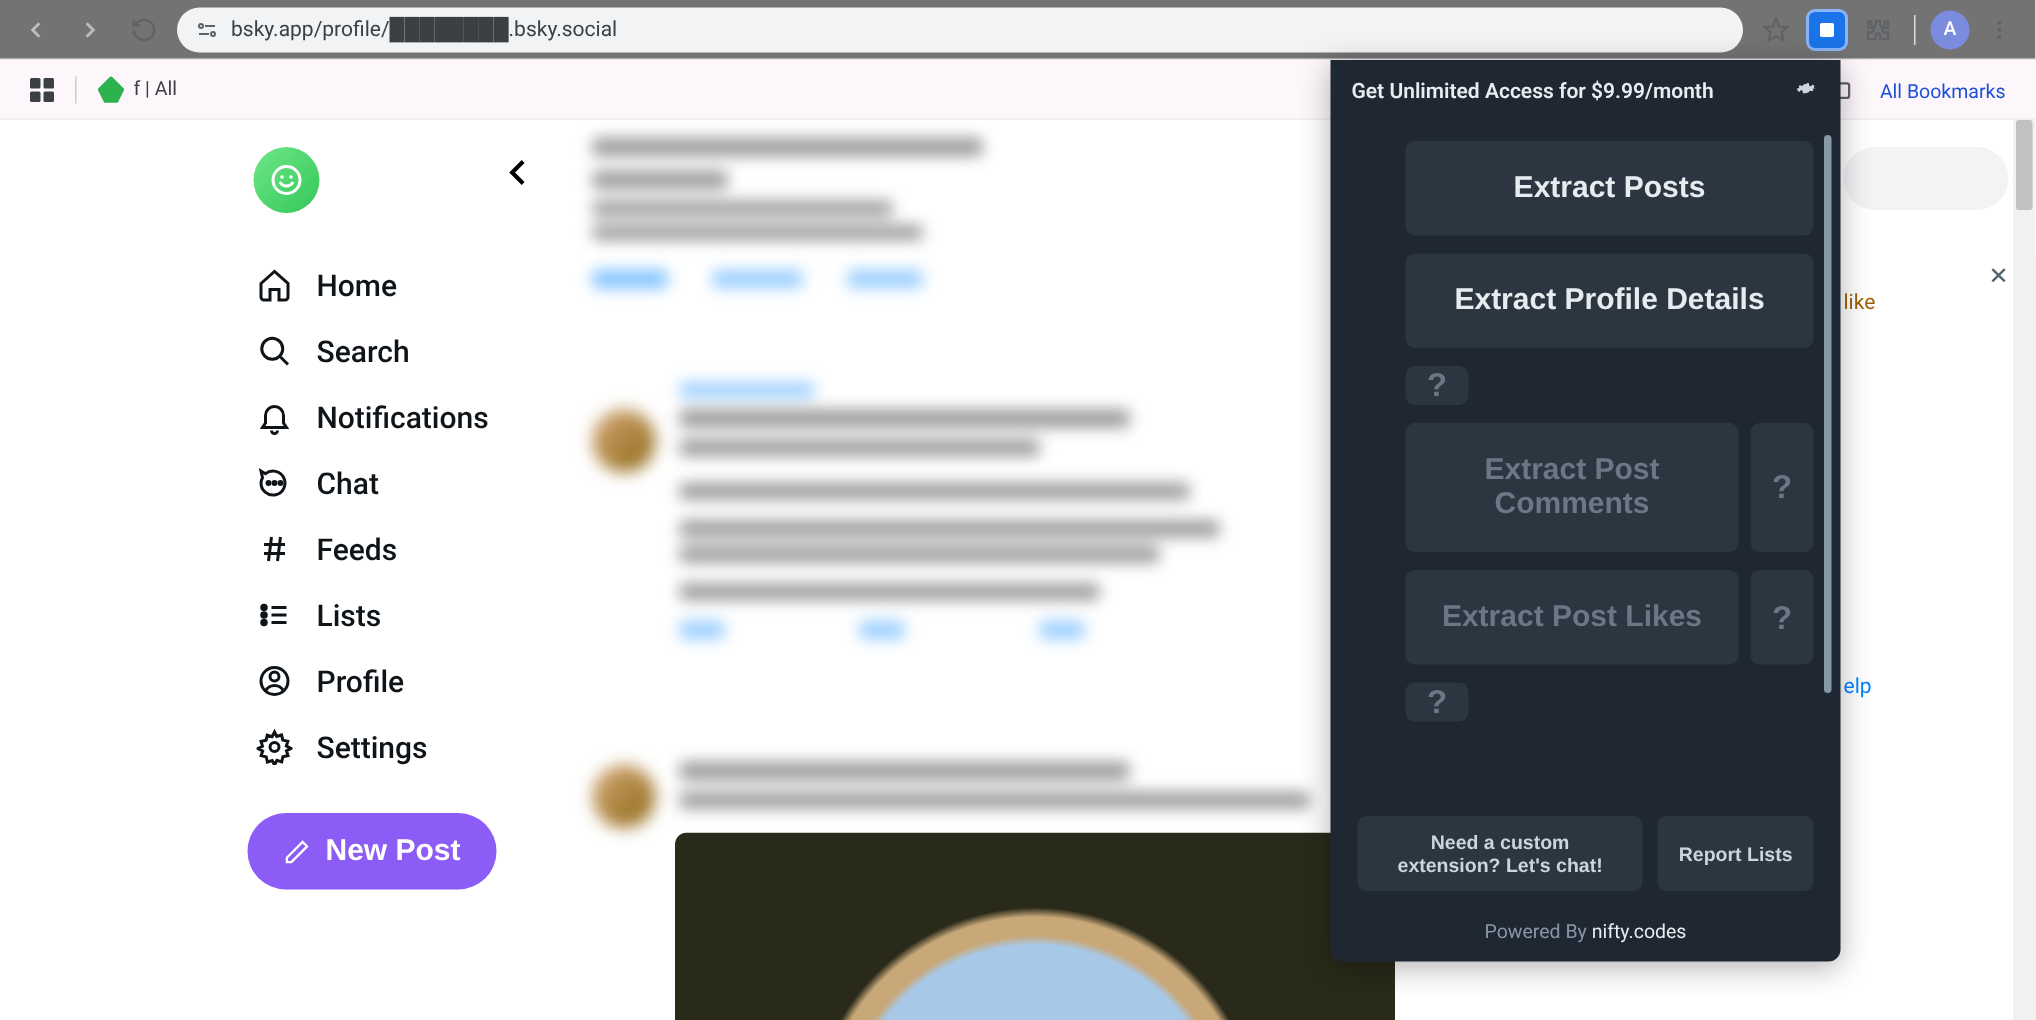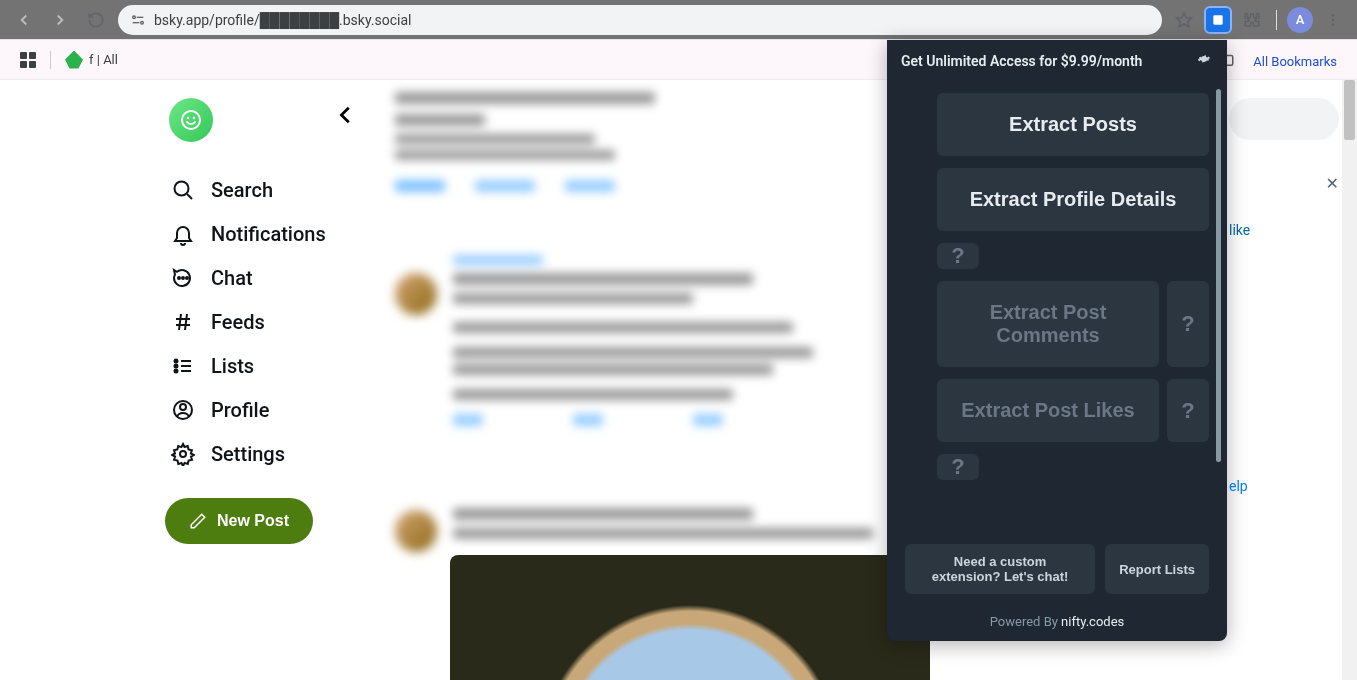--- a/index.html
+++ b/index.html
@@ -28,37 +28,37 @@
   
   
   .page { position: relative; height: 600px; background: #fff; }
   
   
   .bsky-nav { position: absolute; left: 165px; top: 18px; width: 200px; }
   .bsky-logo { width: 44px; height: 44px; border-radius: 50%; background: linear-gradient(135deg, #6ee787, #34c759); display: flex; align-items: center; justify-content: center; margin-bottom: 26px; margin-left: 4px; }
   .bsky-logo svg { fill: #fff; }
   .nav-item { display: flex; align-items: center; gap: 16px; padding: 10px 6px; font-size: 20px; font-weight: 500; color: #0f1419; cursor: pointer; }
   .nav-item svg { width: 24px; height: 24px; }
-  .new-post-btn { margin-top: 22px; background: #4d7c0f; color: #fff; border: none; border-radius: 999px; padding: 14px 24px; font-size: 16px; font-weight: 600; display: flex; align-items: center; gap: 10px; cursor: pointer; }
+  .new-post-btn { margin-top: 22px; background: #8b5cf6; color: #fff; border: none; border-radius: 999px; padding: 14px 24px; font-size: 20px; font-weight: 600; display: flex; align-items: center; gap: 10px; cursor: pointer; }
   .new-post-btn svg { width: 18px; height: 18px; fill: #fff; }
   
   
   .feed { position: absolute; left: 335px; top: 0; width: 640px; height: 600px; overflow: hidden; }
   .feed-back { position: absolute; left: 0; top: 20px; font-size: 28px; font-weight: 600; color: #000; cursor: pointer; }
   .blur-block { filter: blur(5px); position: absolute; }
   .blur-text { background: #555; border-radius: 3px; opacity: 0.6; }
   .post-avatar { width: 42px; height: 42px; border-radius: 50%; background: linear-gradient(135deg, #d4a574, #8b6914); filter: blur(2px); }
   .hoop-img { position: absolute; left: 115px; top: 475px; width: 480px; height: 200px; border-radius: 8px 8px 0 0; overflow: hidden; }
   .hoop-bg { width: 100%; height: 100%; background: radial-gradient(circle at 50% 100%, #a8c8e8 0%, #a8c8e8 40%, #c8a878 42%, #c8a878 46%, #2a2a1a 48%); }
   
   
   .right-frag { position: absolute; right: 18px; top: 0; width: 110px; }
   .search-stub { height: 42px; background: #f1f3f4; border-radius: 999px; margin: 18px 0; }
   .frag-close { position: absolute; right: 0; top: 94px; font-size: 16px; color: #536471; cursor: pointer; }
-  .frag-text { font-size: 14px; color: #0369a1; margin-top: 82px; }
+  .frag-text { font-size: 14px; color: #a16207; margin-top: 54px; }
   .frag-link { color: #0085ff; font-size: 14px; margin-top: 240px; display: block; }
   
   
   .ext-panel { position: absolute; right: 130px; top: -40px; width: 340px; height: 601px; background: #1e2732; color: #e7ecf0; border-radius: 0 0 8px 8px; box-shadow: 0 4px 20px rgba(0,0,0,0.3); display: flex; flex-direction: column; z-index: 100; }
   .ext-header { display: flex; align-items: center; justify-content: space-between; padding: 10px 14px; font-size: 14px; font-weight: 600; }
   .ext-gear { cursor: pointer; }
   .ext-body { flex: 1; padding: 12px 18px 0 18px; overflow: hidden; position: relative; }
   .ext-scroll { position: absolute; right: 6px; top: 8px; bottom: 70px; width: 5px; background: #8899a6; border-radius: 3px; }
   .ext-btn-row { display: flex; gap: 8px; margin-bottom: 12px; padding-left: 32px; }
   .ext-action { flex: 1; background: #2b3640; border: none; color: #e7ecf0; font-size: 20px; font-weight: 700; padding: 20px 10px; border-radius: 6px; cursor: pointer; text-align: center; }
@@ -160,20 +160,26 @@
 <div class="page">
 
   <div class="bsky-nav">
     <div class="bsky-logo">
       <svg width="24" height="24" viewBox="0 0 24 24">
           <circle cx="12" cy="12" r="9" fill="none" stroke="#fff" stroke-width="2"></circle>
           <circle cx="9" cy="10" r="1.2" fill="#fff"></circle>
           <circle cx="15" cy="10" r="1.2" fill="#fff"></circle>
           <path d="M8 14c1 1.5 2.5 2 4 2s3-.5 4-2" stroke="#fff" stroke-width="2" fill="none" stroke-linecap="round"></path>
         </svg>
+    </div>
+    <div class="nav-item">
+      <svg viewBox="0 0 24 24" fill="none" stroke="#0f1419" stroke-width="2">
+          <path d="M3 11l9-8 9 8v9a2 2 0 0 1-2 2h-4v-7h-6v7H5a2 2 0 0 1-2-2v-9z"></path>
+        </svg>
+      <span>Home</span>
     </div>
     <div class="nav-item">
       <svg viewBox="0 0 24 24" fill="none" stroke="#0f1419" stroke-width="2">
           <circle cx="10.5" cy="10.5" r="7"></circle>
           <line x1="21" y1="21" x2="16" y2="16"></line>
         </svg>
       <span>Search</span>
     </div>
     <div class="nav-item">
       <svg viewBox="0 0 24 24" fill="none" stroke="#0f1419" stroke-width="2">

